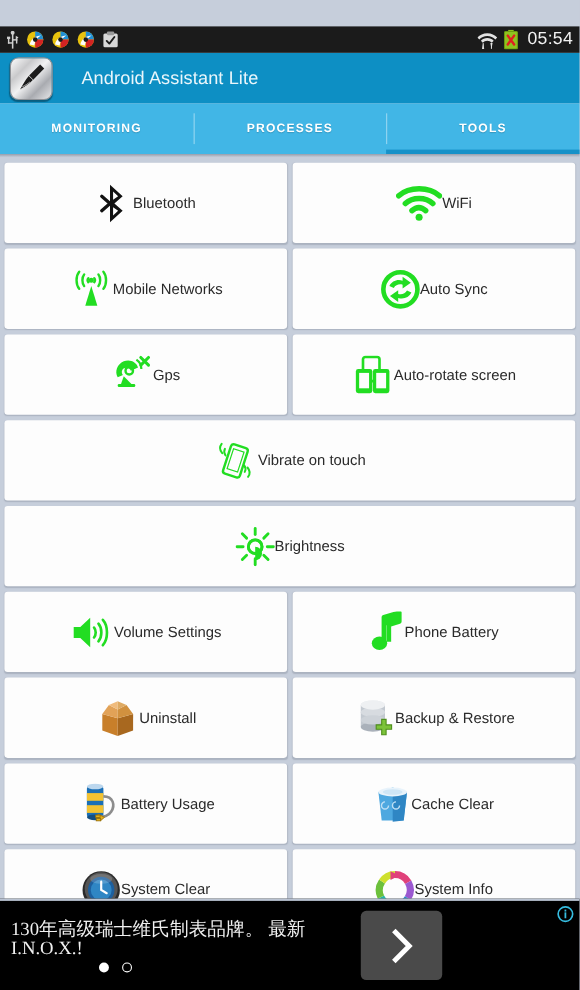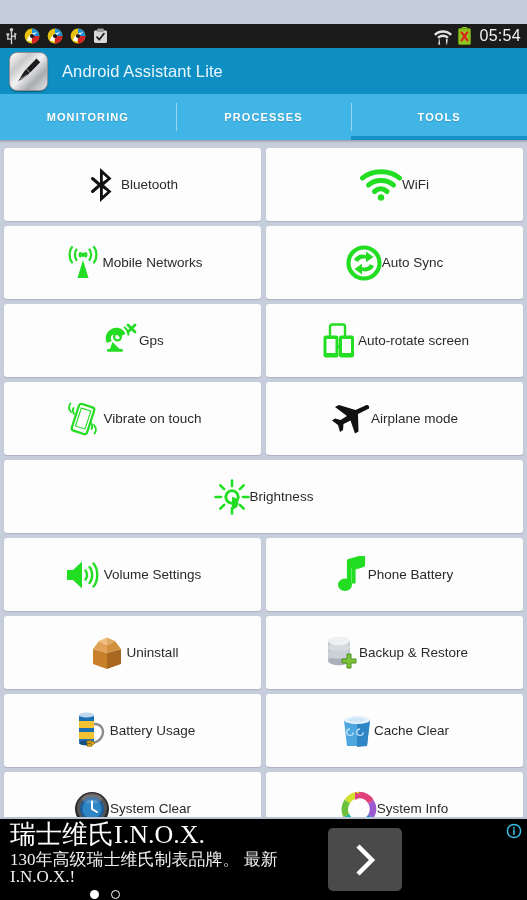--- a/index.html
+++ b/index.html
@@ -19,21 +19,21 @@
   }
   .sb-left { display:flex; align-items:center; gap:7px; }
   .sb-right { display:flex; align-items:center; gap:6px; margin-left:auto; }
   .sb-clock { color:#f2f2f2; font-size:16px; letter-spacing:.3px; line-height:1;
               font-family:"Liberation Sans", sans-serif; padding-left:2px;}
   .ico { display:block; }
 
   
   .actionbar {
     flex:0 0 46px; height:46px; background:#0d8fc4;
-    display:flex; align-items:center; padding-left:9px;
+    display:flex; align-items:center; padding-left:9px;gap:12px;
   }
   .app-icon {
     width:39px; height:39px; border-radius:8px; flex:0 0 39px;
     background:linear-gradient(135deg,#fdfdfd 0%,#c9c9cb 28%,#f2f2f3 48%,#a9abb0 72%,#e7e8ea 100%);
     border:1px solid #8d9095;
     display:flex; align-items:center; justify-content:center;
     box-shadow:0 1px 1px rgba(0,0,0,.35);
     overflow:hidden;
   }
   .app-title { color:#eaf6fb; font-size:16.5px; margin-left:14px; letter-spacing:.1px; }
@@ -302,28 +302,20 @@
             <g fill="none" stroke="#22dd22" stroke-width="1.8" stroke-linecap="round">
               <path d="M8 12 C5.5 9 5.5 6 7.5 3.5"></path>
               <path d="M11 14 C9.5 12 9.5 10 10.5 8"></path>
               <path d="M31 25 C33.5 28 33.5 31 31.5 33.5"></path>
               <path d="M28 23 C29.5 25 29.5 27 28.5 29"></path>
             </g>
           </svg>
         </div>
         <div class="label">Vibrate on touch</div>
       </div>
-      <div class="cell">
-        <div class="glyph">
-          <svg width="40" height="34" viewBox="0 0 40 34">
-            <path d="M38 6.5 C38.8 4.2 37.2 2.4 35 3.2 L24.5 8 L8 3 L4 5 L16 14 L9.5 18 L4 16.5 L1 18.5 L7 23 L9 30 L12 28 L12.5 22 L19.5 18.5 L24 31.5 L27.5 29.5 L27 12 Z" fill="#111"></path>
-          </svg>
-        </div>
-        <div class="label">Airplane mode</div>
-      </div>
     </div>
 
     <div class="row">
       <div class="cell">
         <div class="glyph">
           <svg width="36" height="36" viewBox="0 0 36 36">
             <circle cx="18" cy="18" r="6.2" fill="none" stroke="#22dd22" stroke-width="2.6"></circle>
             <path d="M18 19 a6.2 6.2 0 0 0 0 -12.4 Z" fill="#22dd22" transform="translate(0,11.4)"></path>
             <circle cx="18" cy="18" r="6.2" fill="none" stroke="#22dd22" stroke-width="2.6"></circle>
             <g stroke="#22dd22" stroke-width="2.6" stroke-linecap="round">
@@ -468,21 +460,20 @@
           </svg>
         </div>
         <div class="label">System Info</div>
       </div>
     </div>
 
   </div>
 
   <div class="ad">
     <div class="ad-text">
-      <div class="ad-head">瑞士维氏I.N.O.X.</div>
       <div class="ad-sub">130年高级瑞士维氏制表品牌。 最新 I.N.O.X.!</div>
       <div class="ad-dots">
         <div class="dot on"></div>
         <div class="dot off"></div>
       </div>
     </div>
     <div class="ad-cta">
       <svg width="30" height="38" viewBox="0 0 30 38">
         <path d="M8 5 L22 19 L8 33" fill="none" stroke="#ffffff" stroke-width="4.5" stroke-linecap="butt" stroke-linejoin="miter"></path>
       </svg>

